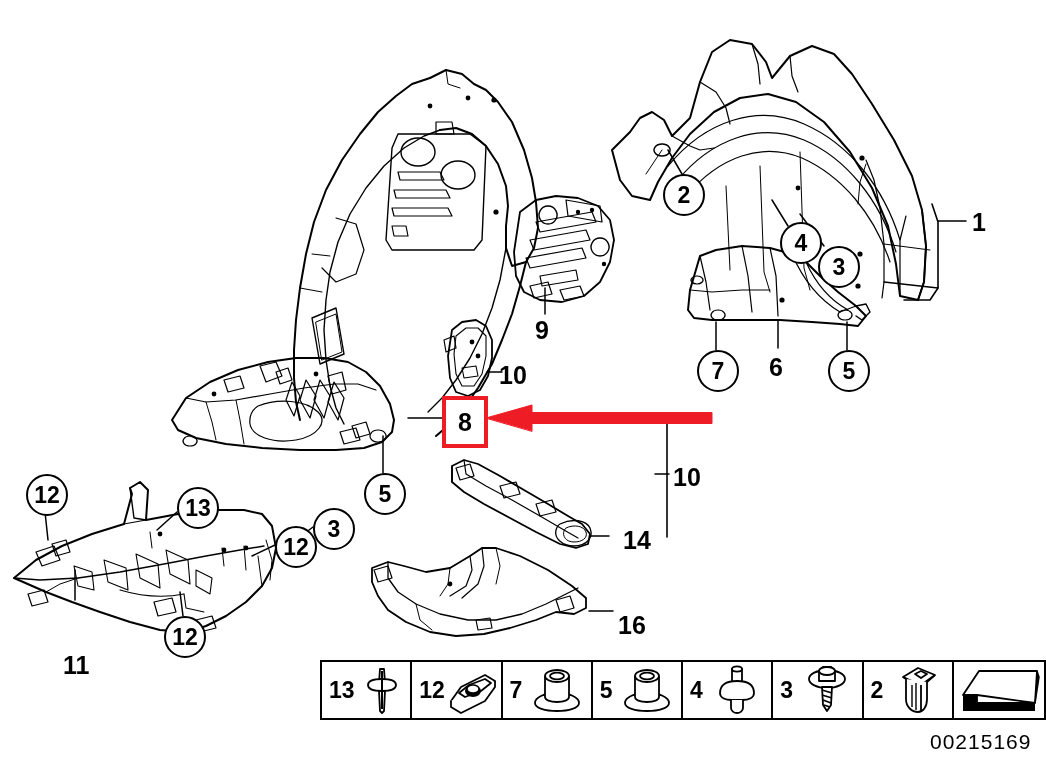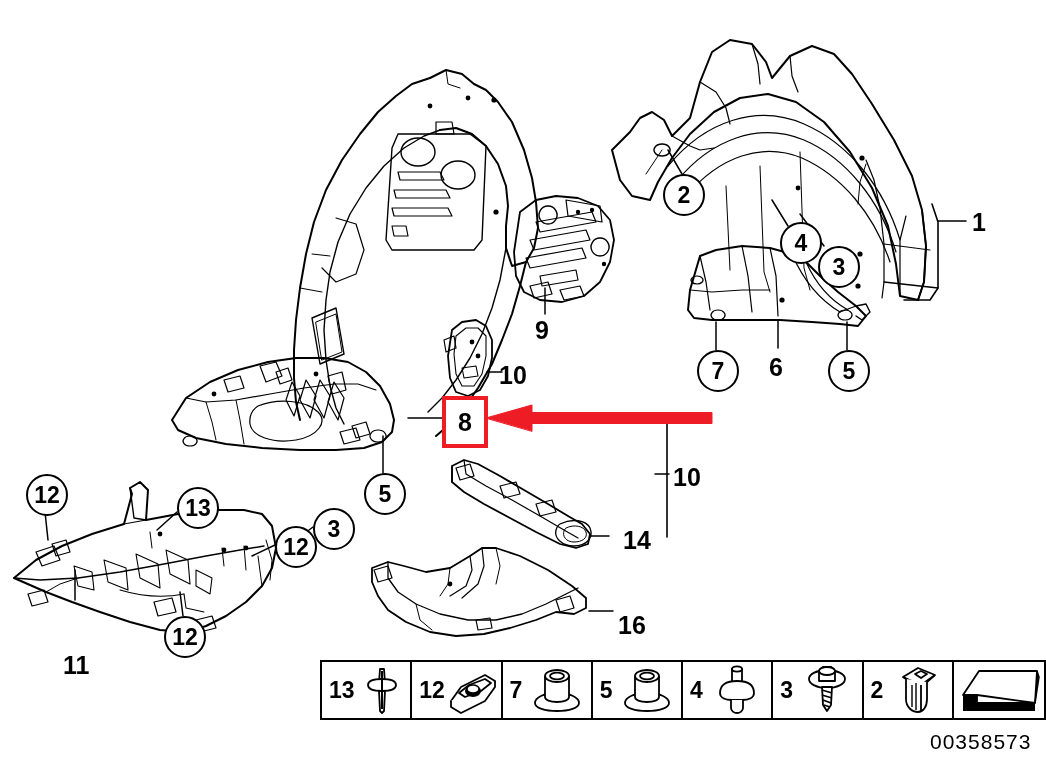--- a/index.html
+++ b/index.html
@@ -486,15 +486,15 @@
   <svg width="88" height="50" viewBox="0 0 88 50">
     <path d="M8 30 L8 46 L80 46 L80 38 L22 38 L22 30 Z" fill="#000"></path>
     <path d="M8 30 L24 6 L82 6 L80 38 L22 30 Z" fill="#fff" stroke="#000" stroke-width="1.8" stroke-linejoin="round"></path>
     <path d="M80 38 L84 12 L82 6" fill="#000" stroke="#000" stroke-width="1.5"></path>
     <path d="M22 30 L22 38 L80 38" fill="none" stroke="#000" stroke-width="1.8"></path>
   </svg>
 </div>
       </div>
     </div>
 
-  <div id="partnumber" style="left: 930px; top: 730px;">00358573</div>
+  <div id="partnumber" style="left: 930px; top: 730px;">00215169</div>
 
 </div>
 
 </body></html>

